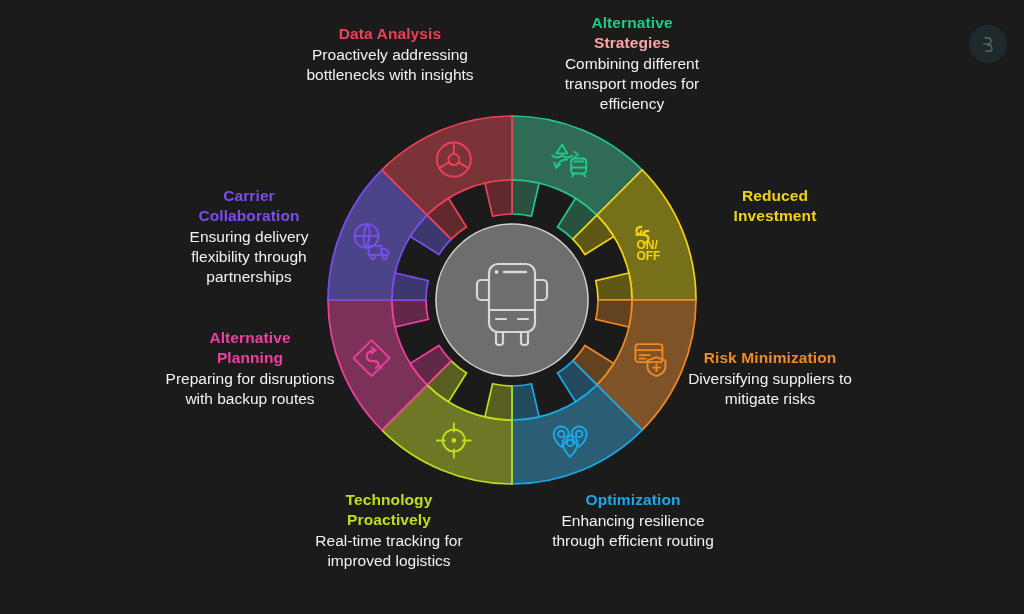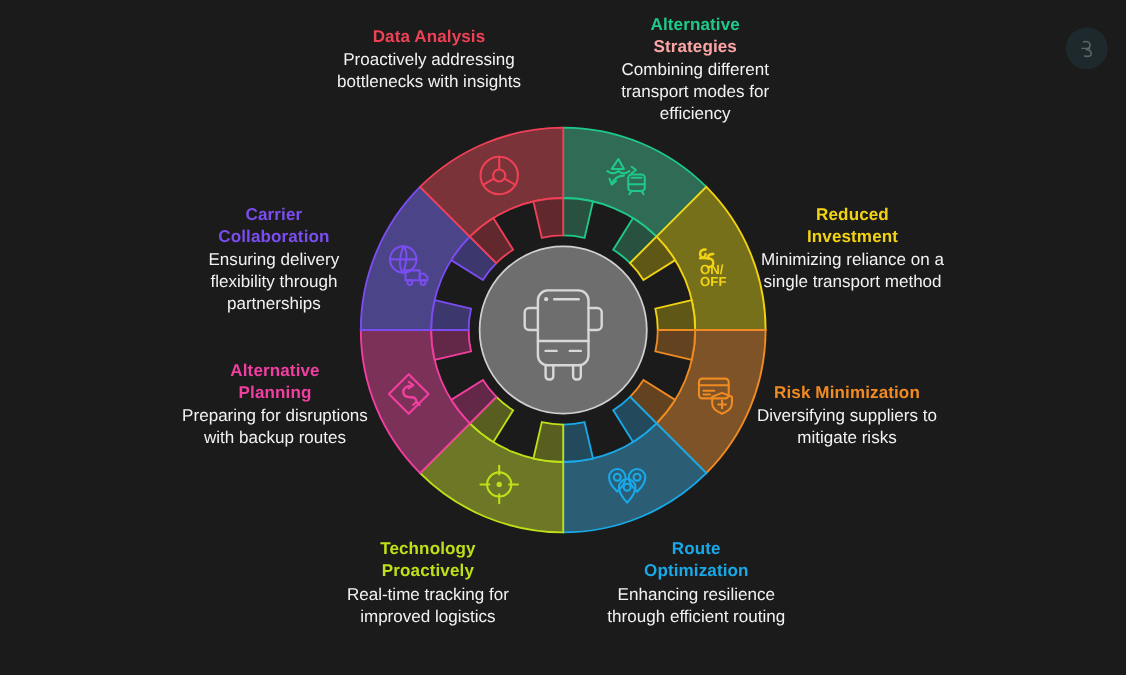--- a/index.html
+++ b/index.html
@@ -53,30 +53,28 @@
 
   <div class="label" id="lbl-multimodal">
     <div class="head" style="color:#1fc98a">Alternative</div>
     <div class="head" style="color:#fca5a5">Strategies</div>
     <div class="desc">Combining different transport modes for efficiency</div>
   </div>
 
   <div class="label" id="lbl-reduced-dependency">
     <div class="head" style="color:#f2d313">Reduced</div>
     <div class="head" style="color:#f2d313">Investment</div>
-    <div class="desc">Minimizing reliance on a single transport method</div>
   </div>
 
   <div class="label" id="lbl-risk-minimization">
     <div class="head" style="color:#f08a22">Risk Minimization</div>
     <div class="desc">Diversifying suppliers to mitigate risks</div>
   </div>
 
   <div class="label" id="lbl-route-optimization">
-    <div class="head" style="color:#19a8e8">Route</div>
     <div class="head" style="color:#19a8e8">Optimization</div>
     <div class="desc">Enhancing resilience through efficient routing</div>
   </div>
 
   <div class="label" id="lbl-technology">
     <div class="head" style="color:#bfe019">Technology</div>
     <div class="head" style="color:#bfe019">Proactively</div>
     <div class="desc">Real-time tracking for improved logistics</div>
   </div>
 

